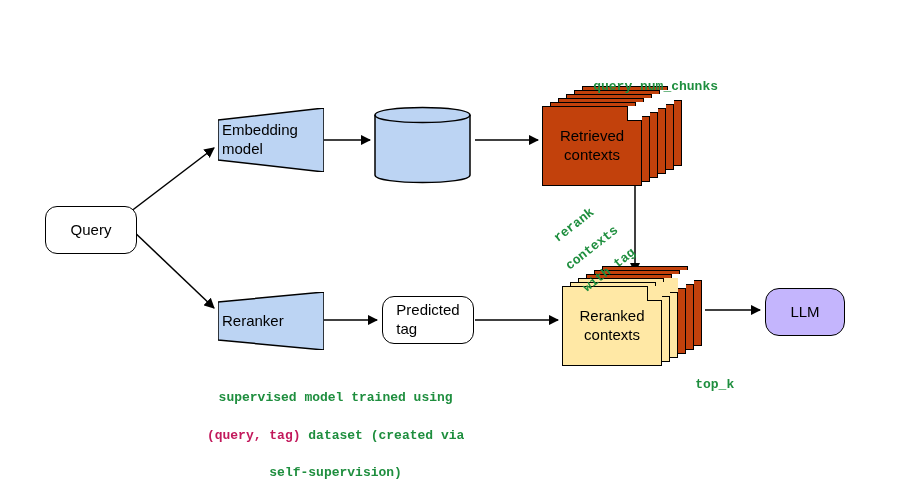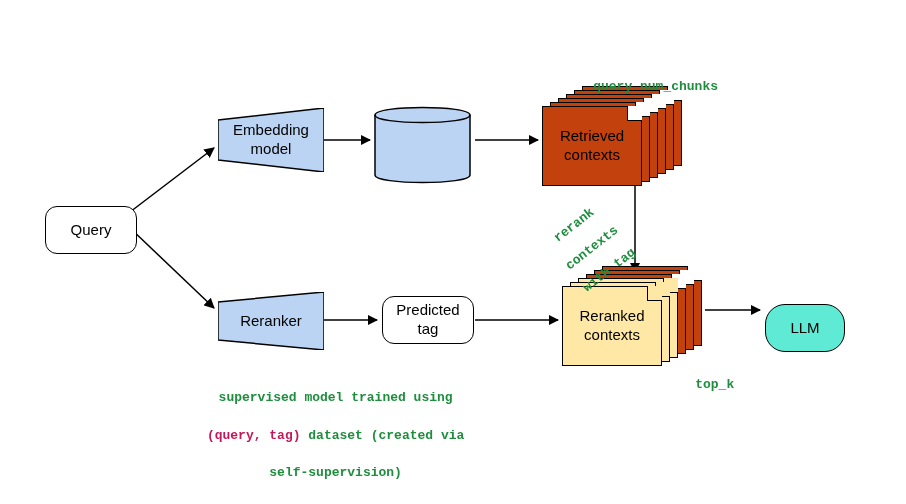--- a/index.html
+++ b/index.html
@@ -15,34 +15,32 @@
   .canvas {
     position: relative;
     width: 906px;
     height: 504px;
   }
   .node {
     position: absolute;
     display: flex;
     align-items: center;
     justify-content: center;
-    text-align: center;
     line-height: 1.25;
     box-sizing: border-box;
   }
   .rounded-box {
     border: 1.5px solid #000;
     border-radius: 12px;
     background: #fff;
   }
   .llm-box {
     border: 1.5px solid #000;
-    border-radius: 20px;
-    background: #5eead4;
-    margin-top: 16px;
+    border-radius: 14px;
+    background: #c4b5fd;
   }
   .trap-shape {
     position: absolute;
     inset: 0;
   }
   .trap-label {
     position: relative;
     z-index: 1;
     width: 100%;
     padding: 0 4px;

